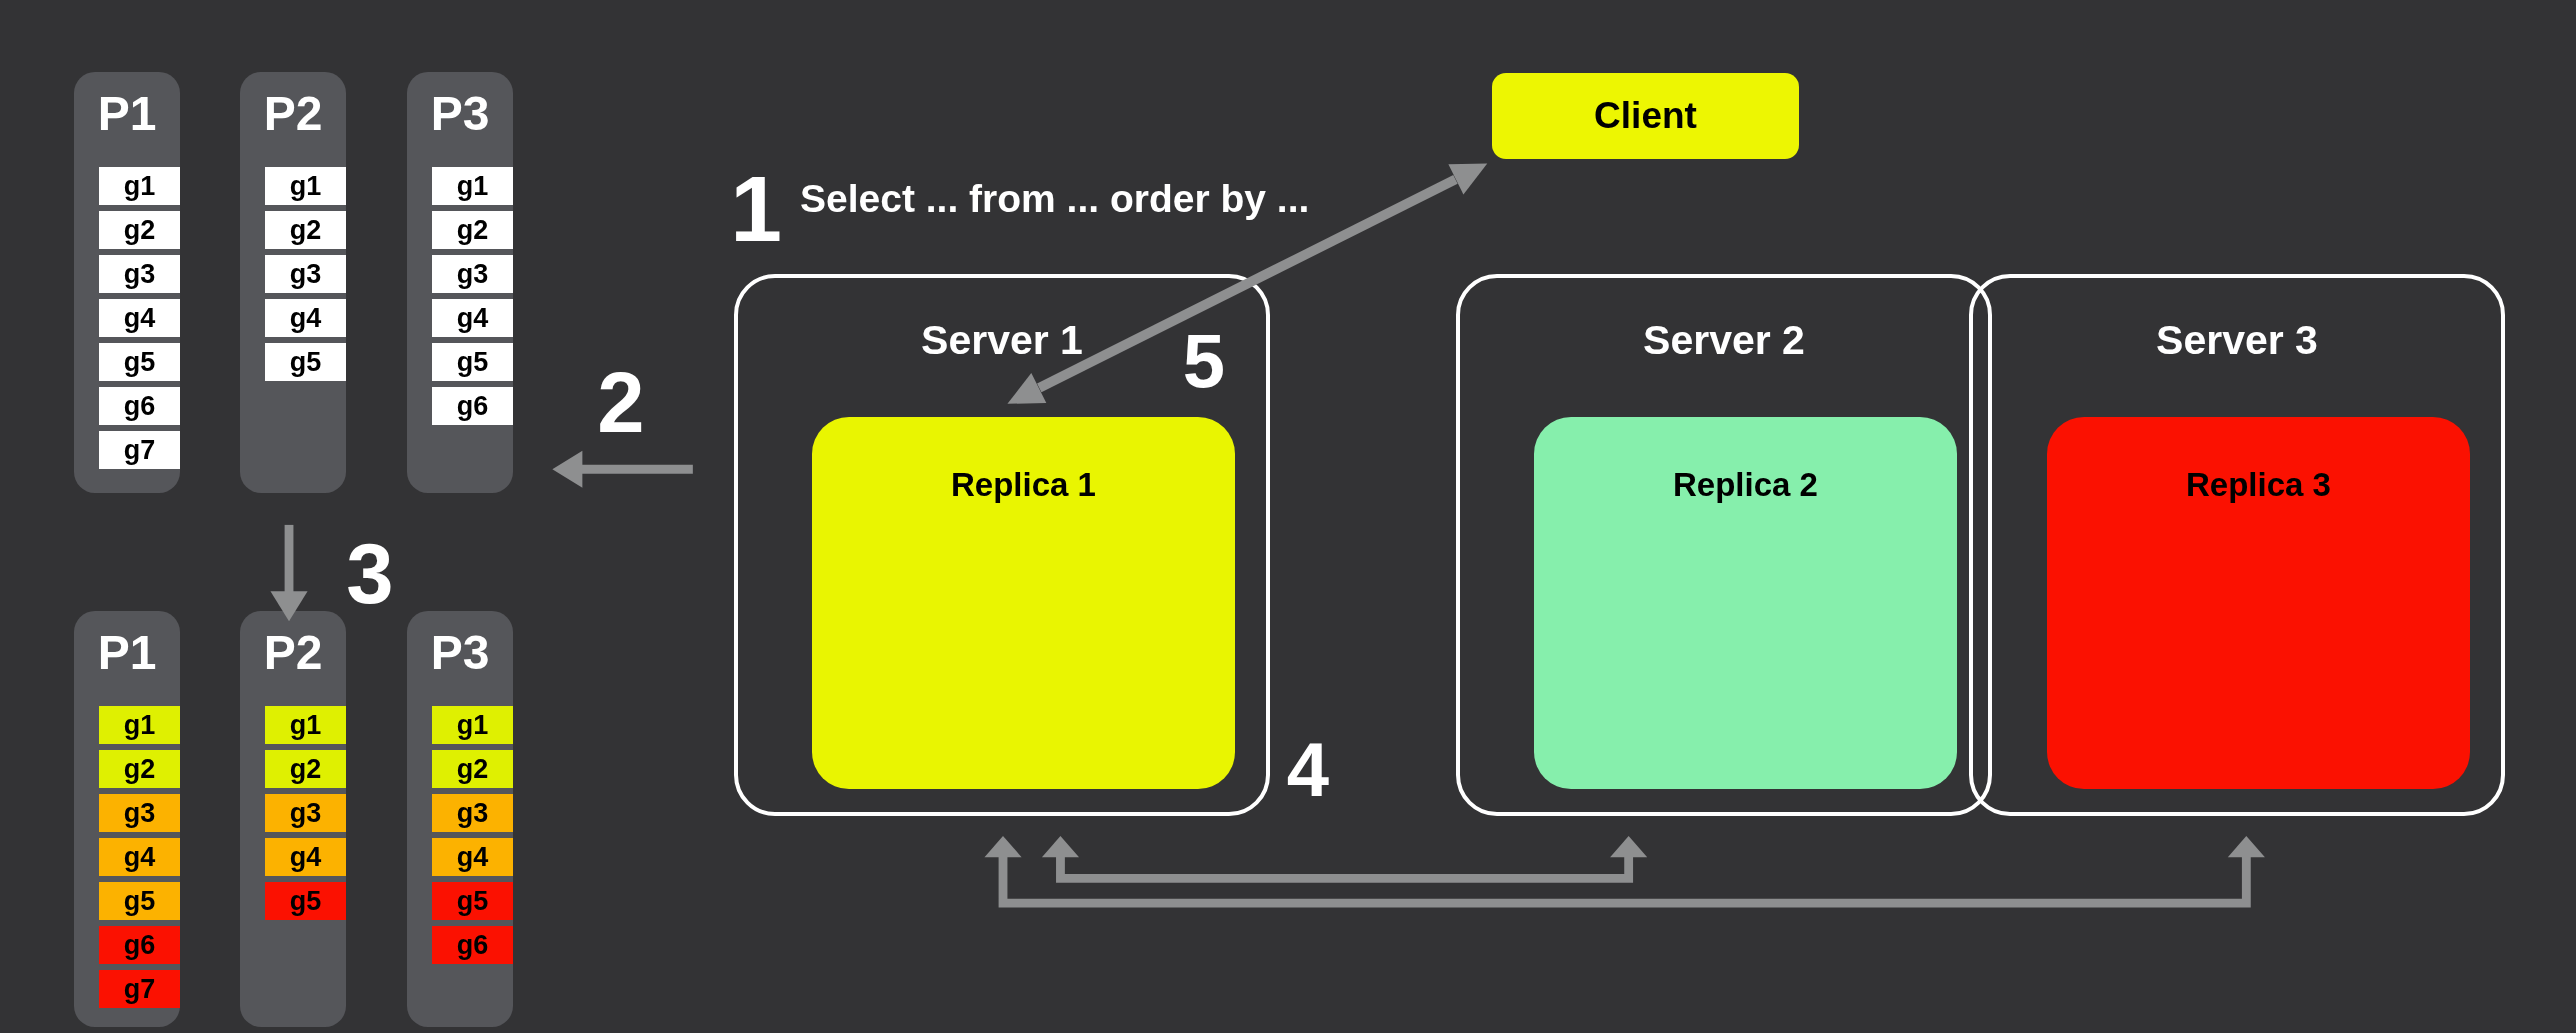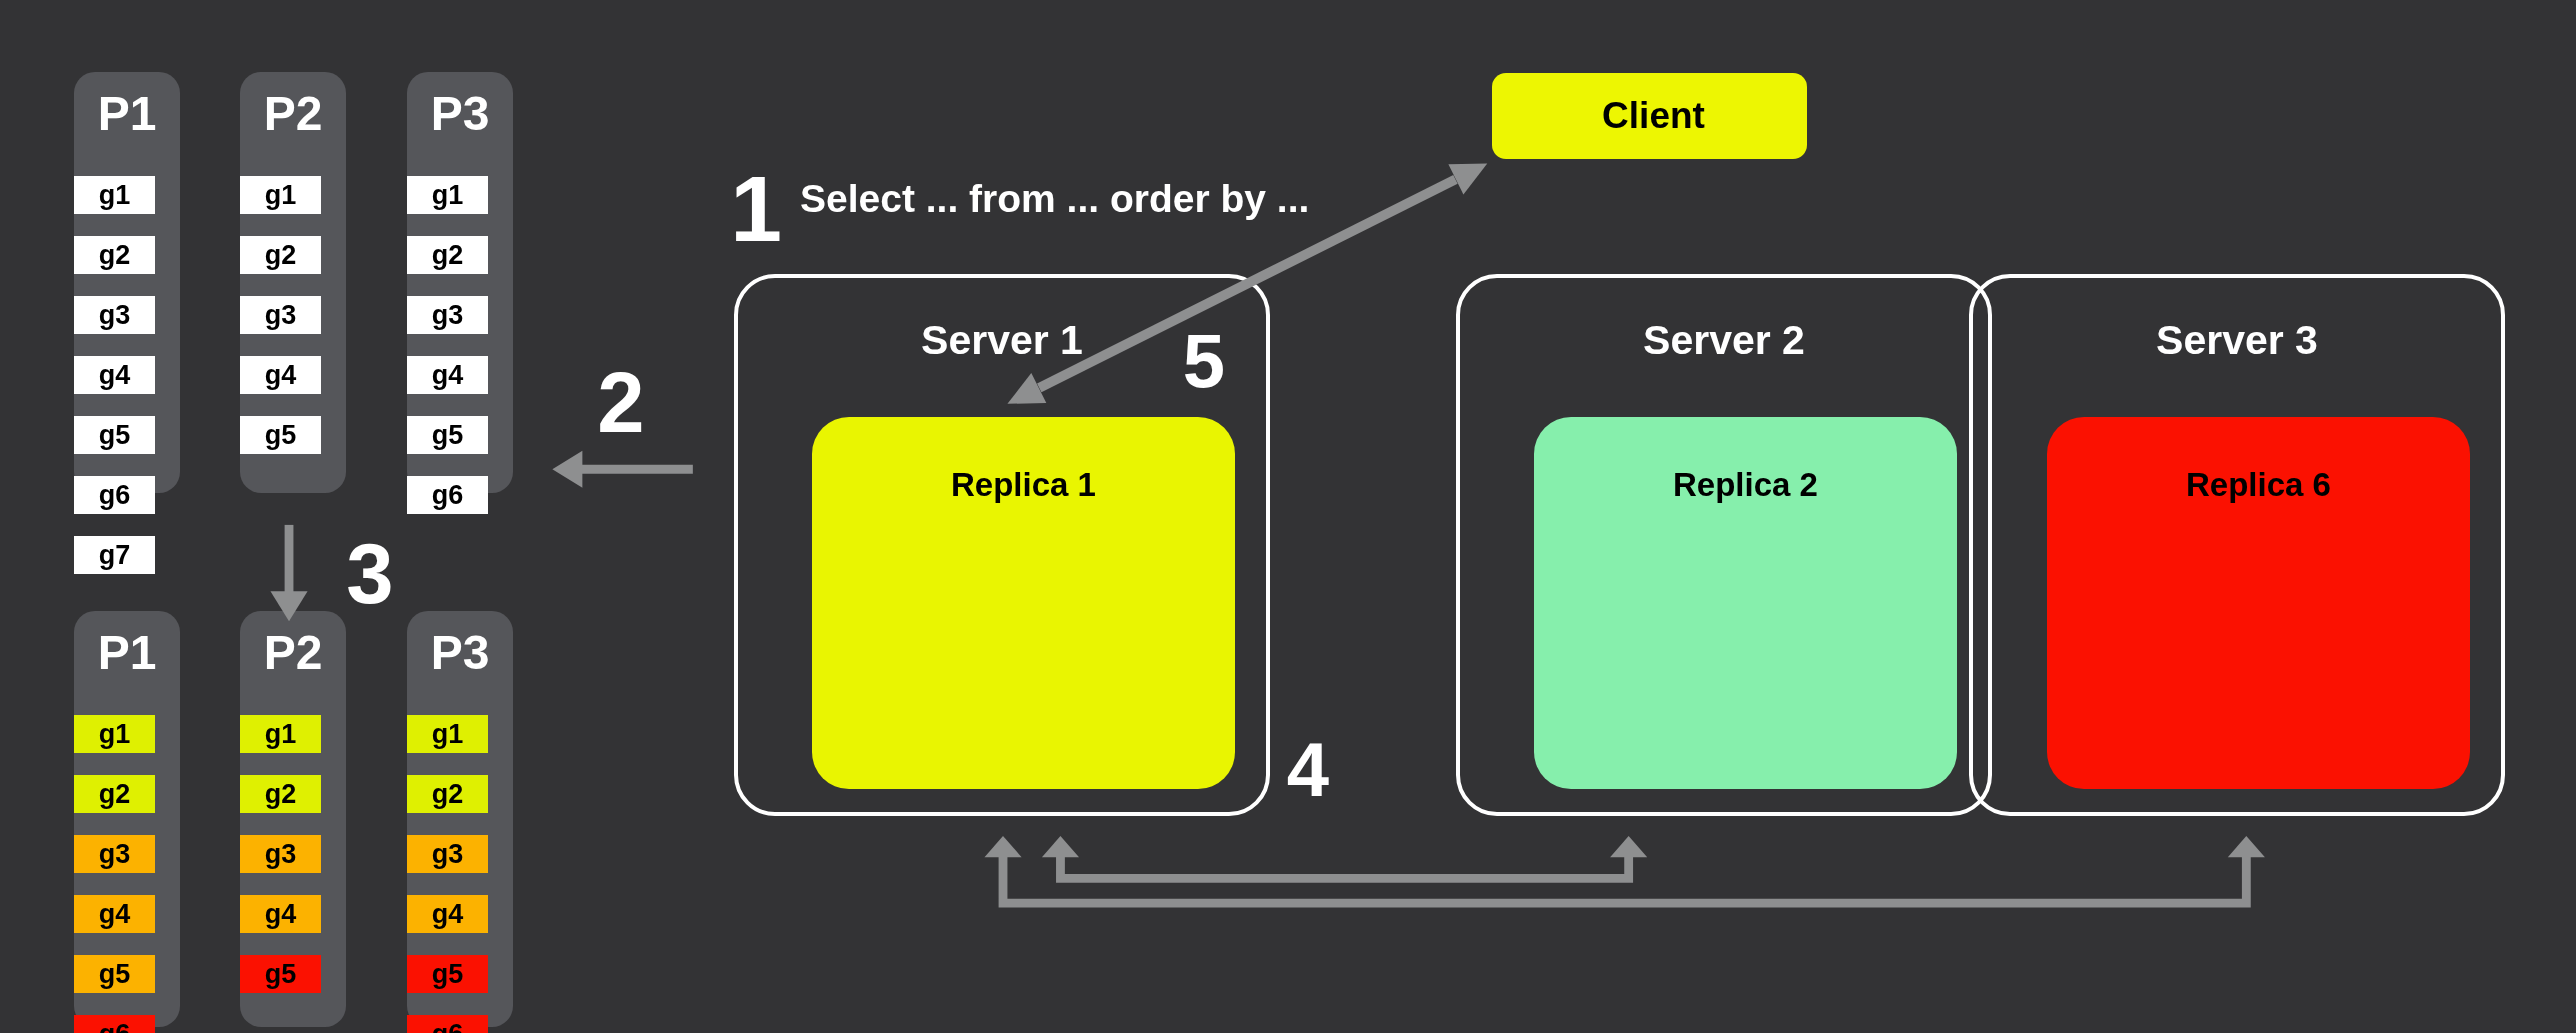--- a/index.html
+++ b/index.html
@@ -14,21 +14,21 @@
     position:absolute;width:106px;
     background:#55565a;border-radius:21px;
   }
   .ptitle{
     position:absolute;top:13.3px;left:0;right:0;
     text-align:center;font-size:48px;line-height:57px;
     font-weight:bold;color:#ffffff;
   }
   .cells{
     position:absolute;top:95px;left:0;right:0;
-    display:flex;flex-direction:column;align-items:flex-start;gap:22px;margin-top:9px;
+    display:flex;flex-direction:column;align-items:flex-end;gap:6px;
   }
   .pcell{
     width:81px;height:38px;
     display:flex;align-items:center;justify-content:center;
     font-size:27px;font-weight:bold;color:#000000;
   }
   
   .server{
     position:absolute;top:274px;width:536px;height:542px;
     box-sizing:border-box;border:4.4px solid #ffffff;border-radius:41px;
@@ -43,21 +43,21 @@
   }
   .replica-label{
     position:absolute;top:49px;left:0;right:0;
     text-align:center;font-size:33px;font-weight:bold;color:#000000;
   }
   
   .client{
     position:absolute;left:1492px;top:73px;width:307px;height:86px;
     border-radius:14px;
     display:flex;align-items:center;justify-content:center;
-    font-size:37px;font-weight:bold;color:#000000;padding-left:8px;
+    font-size:37px;font-weight:bold;color:#000000;
   }
   
   .stepnum{
     position:absolute;transform:translate(-50%,-50%);
     color:#ffffff;font-weight:bold;line-height:1;white-space:nowrap;
   }
   #s1{left:756px;top:209px;font-size:93px;}
   #s2{left:621px;top:402px;font-size:85px;}
   #s3{left:370px;top:573px;font-size:85px;}
   #s4{left:1308px;top:770px;font-size:76px;}
@@ -158,21 +158,21 @@
       </div>
       <div class="server" style="left: 1420px; margin-left: 36px;">
         <div class="server-label">Server 2</div>
         <div class="replica" style="background: #86efac;">
           <div class="replica-label">Replica 2</div>
         </div>
       </div>
       <div class="server" style="left: 1969px;">
         <div class="server-label">Server 3</div>
         <div class="replica" style="background: rgb(251, 17, 1);">
-          <div class="replica-label">Replica 6</div>
+          <div class="replica-label">Replica 3</div>
         </div>
       </div>
     </div>
 
   <div class="client" style="background: rgb(237, 246, 2);">
     <span>Client</span>
   </div>
 
   <div class="stepnum" id="s1">1</div>
   <div class="stepnum" id="s2">2</div>

